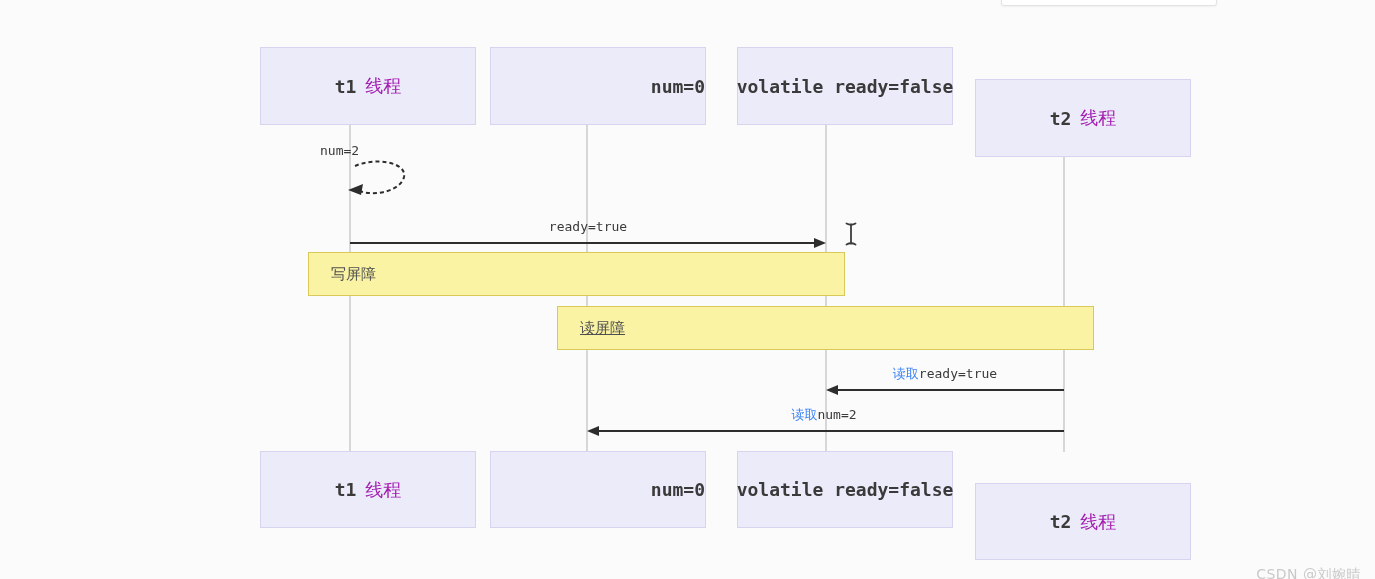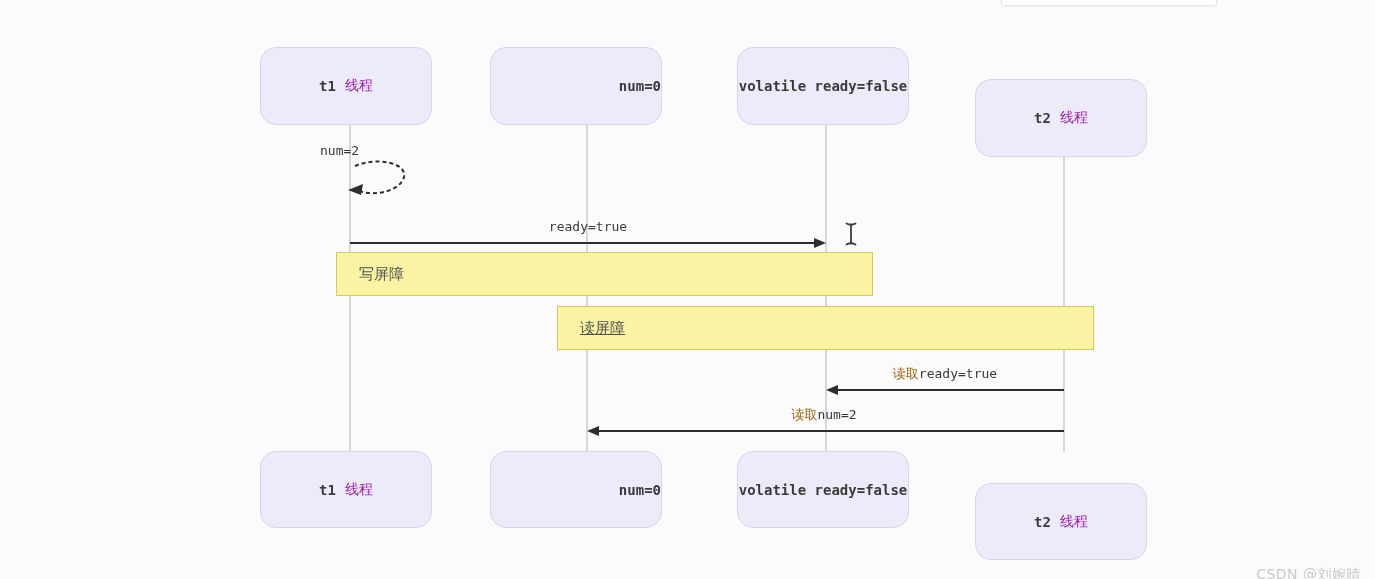--- a/index.html
+++ b/index.html
@@ -28,32 +28,32 @@
   .lifeline {
     position: absolute;
     top: 125px;
     width: 2px;
     height: 327px;
     background: #d7d7d7;
   }
 
   .participant {
     position: absolute;
-    width: 172px;
+    width: 216px;
     height: 78px;
     background: #ecebfa;
     border: 1px solid #d7d4f0;
-    border-radius: 16px;
+    border-radius: 0;
     display: flex;
     align-items: center;
     justify-content: center;
     white-space: nowrap;
     overflow: visible;
     font-family: "DejaVu Sans Mono", monospace;
-    font-size: 14px;
+    font-size: 18px;
     font-weight: 600;
     color: #3a3a3a;
   }
   .participant .cjk {
     font-family: "DejaVu Sans", sans-serif;
     font-weight: 400;
     color: #a21caf;
     margin-left: 9px;
   }
   .row-top   { top: 47px; }
@@ -80,21 +80,21 @@
   .msg-label {
     position: absolute;
     transform: translateX(-50%);
     white-space: nowrap;
     font-family: "DejaVu Sans Mono", monospace;
     font-size: 13px;
     color: #3a3a3a;
   }
   .msg-label .cjk {
     font-family: Liberation Mono, monospace;
-    color: #a16207;
+    color: #3b82f6;
   }
   .self-label {
     position: absolute;
     transform: none;
   }
 
   .barrier {
     position: absolute;
     height: 44px;
     width: 537px;
@@ -153,21 +153,21 @@
     <path d="M 12 7 C 32 -2 64 3 61 18 C 58 31 34 38 16 32" fill="none" stroke="#2d2d2d" stroke-width="2" stroke-dasharray="4 3"></path>
     <polygon points="5,31 20,25 18,36" fill="#2d2d2d"></polygon>
   </svg>
 
   <div class="msg-label" style="left:588px; top:219px;">
     <span class="code">ready=true</span>
   </div>
   <div class="msg-line" style="left:350px; top:242px; width:465px;"></div>
   <div class="arrowhead right" style="left:814px; top:238px;"></div>
 
-  <div class="barrier" style="left:336px; top:252px;">
+  <div class="barrier" style="left:308px; top:252px;">
     <span>写屏障</span>
   </div>
 
   <div class="barrier" style="left:557px; top:306px;text-decoration:underline;">
     <span>读屏障</span>
   </div>
 
   <div class="msg-label" style="left:945px; top:365px;">
     <span class="cjk">读取</span><span class="code">ready=true</span>
   </div>

